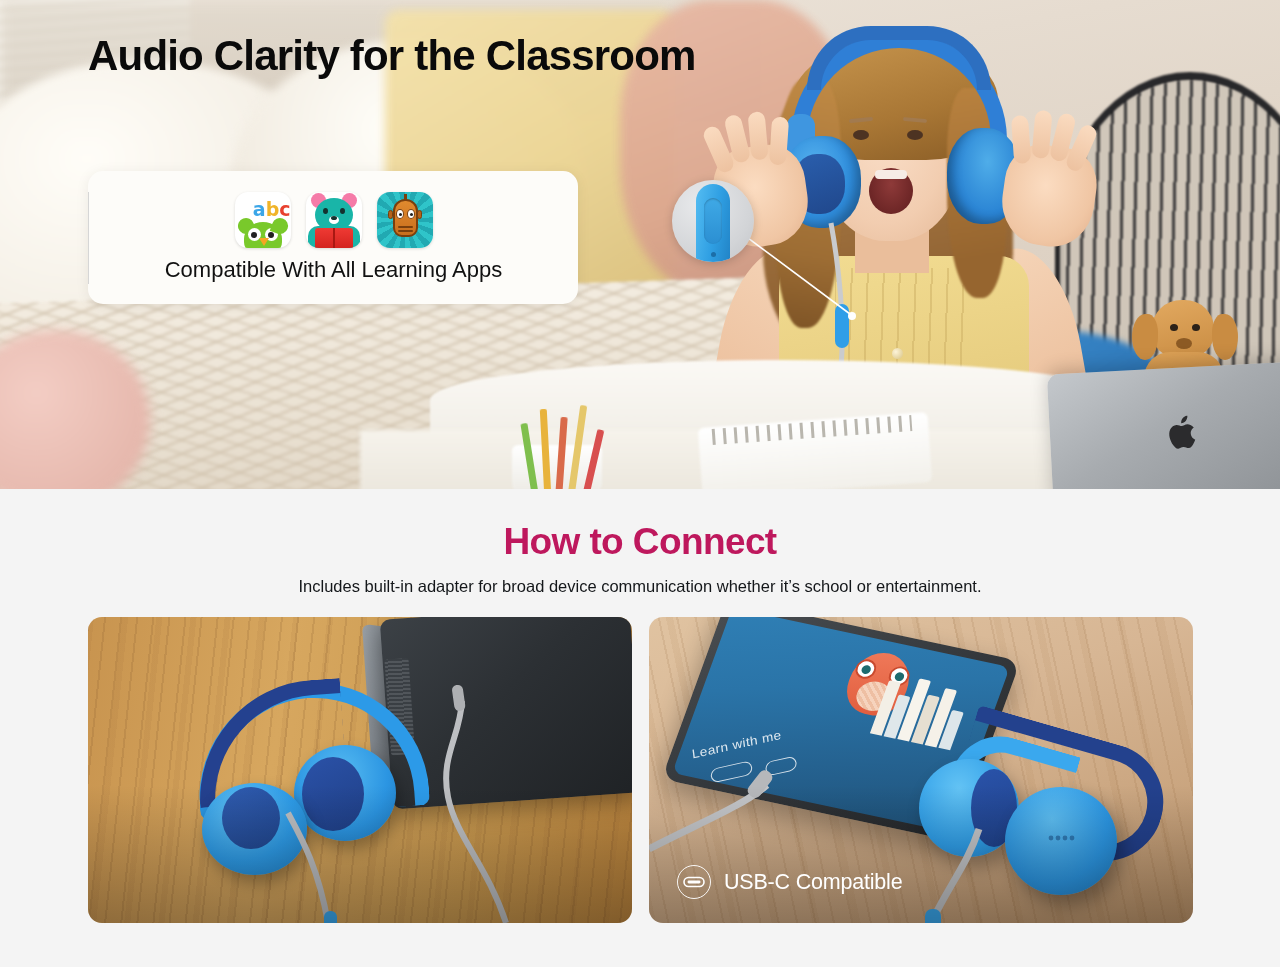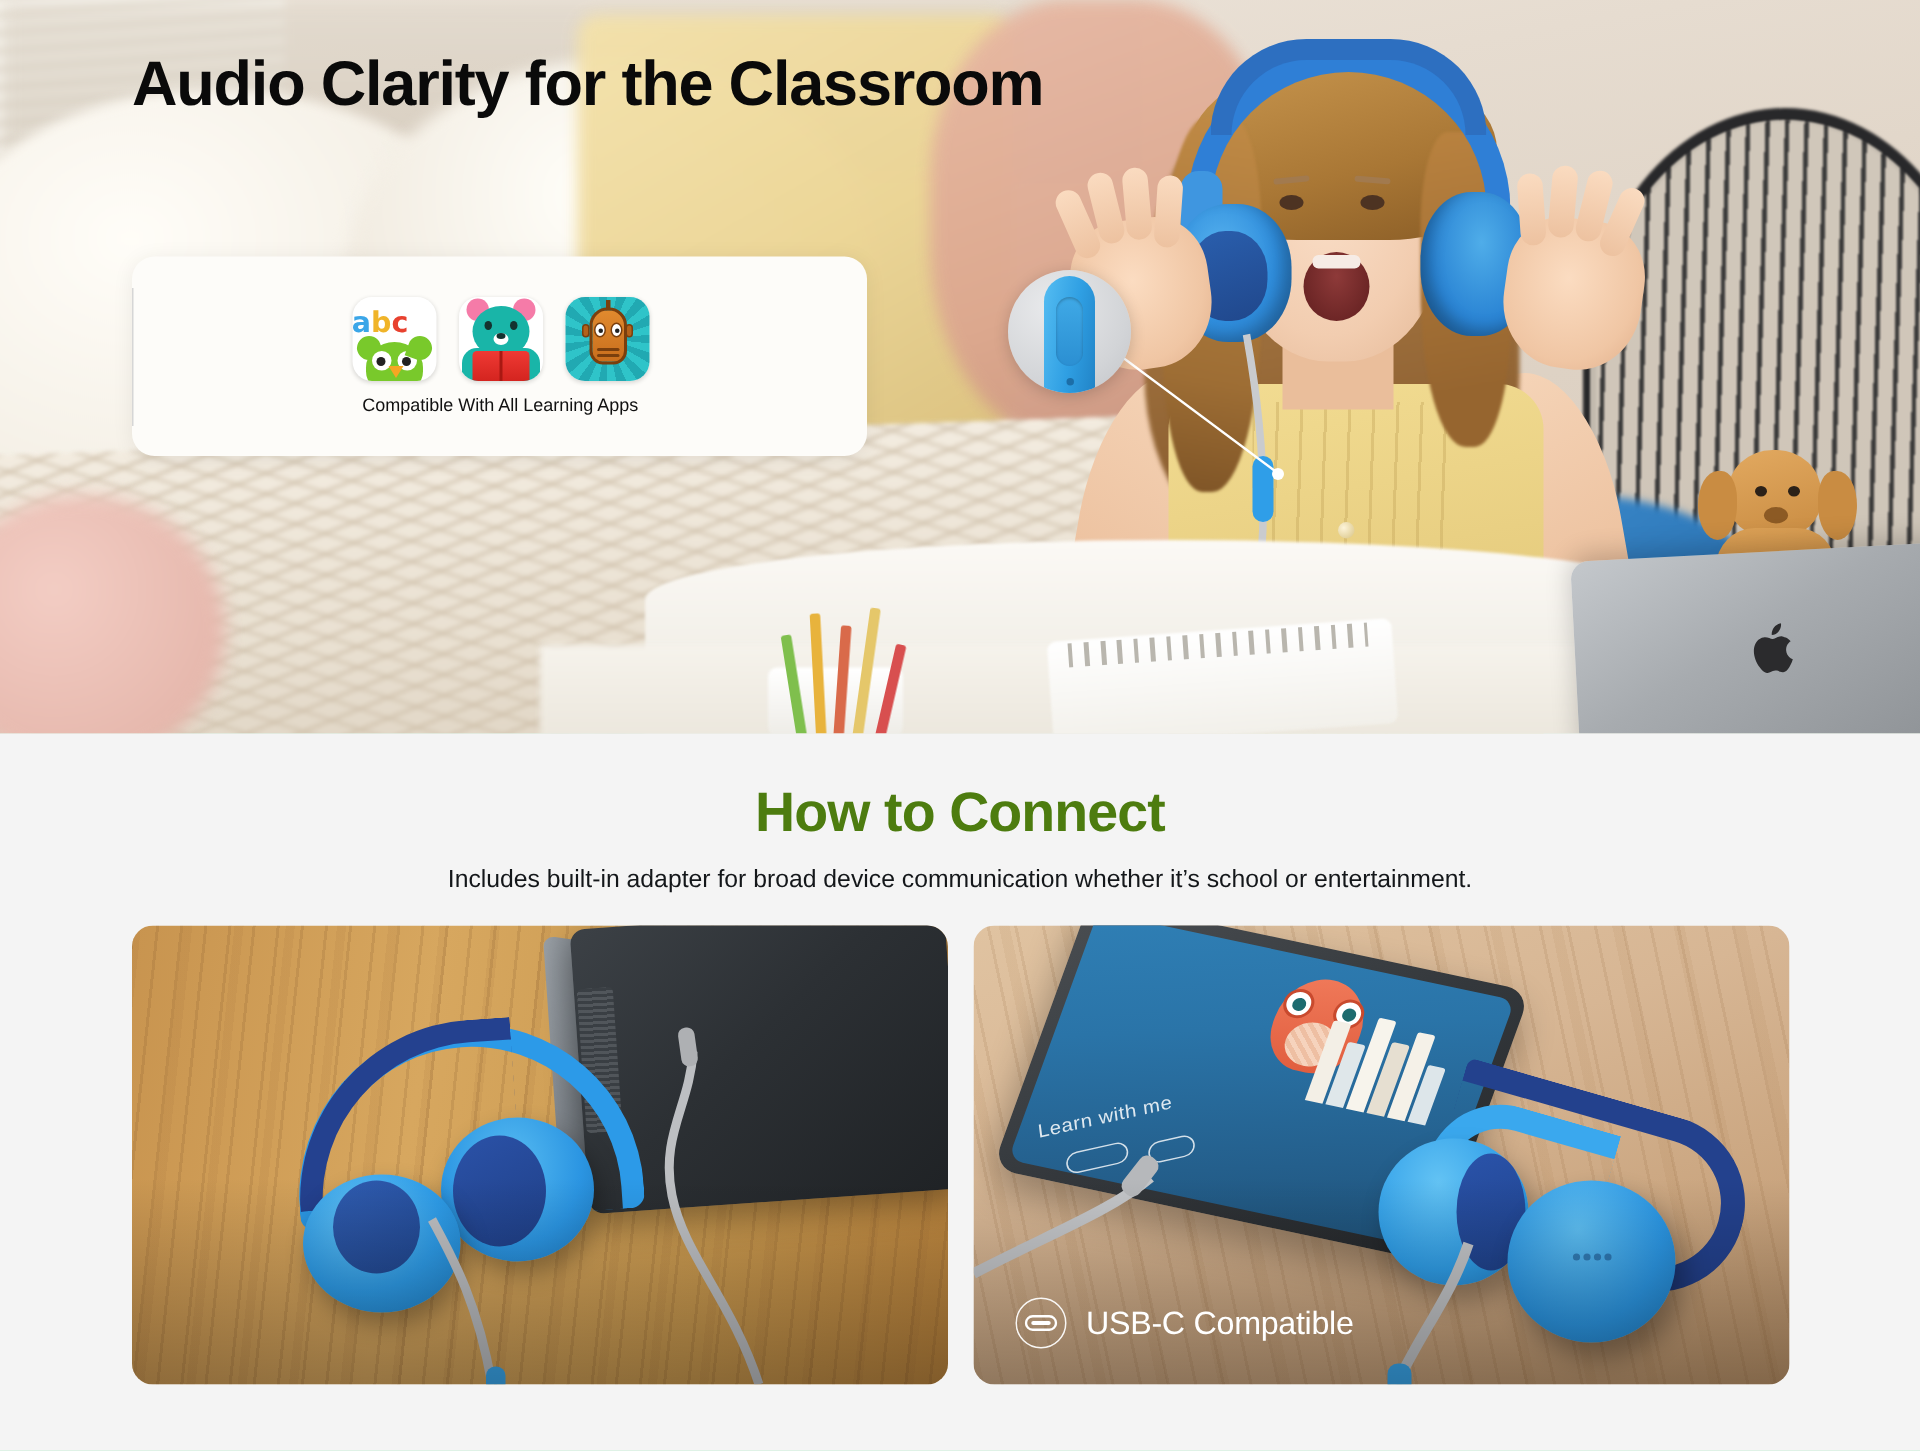--- a/index.html
+++ b/index.html
@@ -132,25 +132,25 @@
   
   .feature-card { position:absolute; left:88px; top:171px; width:490px; height:133px;
     background:#fdfcf9; border-radius:15px; display:flex; align-items:center;
     box-shadow: 0 2px 14px rgba(0,0,0,.07); }
   .fc-left { width:165px; display:flex; flex-direction:column; align-items:center; justify-content:center; gap:6px; }
   .fc-left .label { font-size:16.5px; line-height:1.2; color:#111; text-align:center; }
   .fc-div { width:1px; height:92px; background:#d6d6d6; }
   .fc-right { flex:1; display:flex; flex-direction:column; align-items:center; justify-content:center; gap:9px; }
   .app-row { display:flex; gap:15px; }
   .app-icon { width:56px; height:56px; border-radius:13px; position:relative; overflow:hidden; box-shadow:0 1px 3px rgba(0,0,0,.14); }
-  .fc-right .label { font-size:12px; color:#111; }
+  .fc-right .label { font-size:22px; color:#111; }
 
   
   .ic-abc { background:#ffffff; }
-  .abc-letters { position:absolute; top:6px; left:0; width:100%; text-align:left;
+  .abc-letters { position:absolute; top:6px; left:0; width:100%; text-align:right;
     font-size:19px; font-weight:bold; letter-spacing:0px; font-family:"DejaVu Sans", sans-serif; }
   .abc-letters span:nth-child(1){ color:#3ba6e8; }
   .abc-letters span:nth-child(2){ color:#f0b429; }
   .abc-letters span:nth-child(3){ color:#e8412f; }
   .owl { position:absolute; left:9px; bottom:-8px; width:38px; height:34px; border-radius:50% 50% 42% 42%;
     background:#79c92b; }
   .owl:before { content:""; position:absolute; left:-6px; top:-4px; width:16px; height:16px; border-radius:50% 50% 0 50%;
     background:#79c92b; transform:rotate(-20deg); }
   .owl:after { content:""; position:absolute; right:-6px; top:-4px; width:16px; height:16px; border-radius:50% 50% 50% 0;
     background:#79c92b; transform:rotate(20deg); }
@@ -184,21 +184,21 @@
   .robot-eye.l { left:1px; } .robot-eye.r { right:1px; }
   .robot-eye i { position:absolute; left:2px; top:3px; width:3px; height:3px; border-radius:50%; background:#222; }
   .robot-mouth { position:absolute; left:3px; bottom:7px; width:15px; height:2px; background:#7a3f0d; border-radius:2px; }
   .robot-mouth2 { position:absolute; left:3px; bottom:3px; width:15px; height:2px; background:#7a3f0d; border-radius:2px; }
   .robot-ear { position:absolute; top:18px; width:5px; height:9px; border-radius:3px; background:#b3621a; border:1.5px solid #7a3f0d;}
   .robot-ear.l { left:11px; } .robot-ear.r { right:11px; }
   .robot-ant { position:absolute; left:27px; top:2px; width:3px; height:7px; background:#7a3f0d; }
 
   
   .lower { position:absolute; left:0; top:489px; width:1280px; height:478px; background:#f4f4f4; }
-  .lower-title { text-align:center; margin-top:32px; font-size:37px; font-weight:bold; color:#4d7c0f; letter-spacing:-.6px; }
+  .lower-title { text-align:center; margin-top:32px; font-size:37px; font-weight:bold; color:#be185d; letter-spacing:-.6px; }
   .lower-sub { text-align:center; margin-top:14px; font-size:16.5px; color:#14171a; }
 
   .cards { position:absolute; left:88px; top:128px; width:1105px; height:306px; display:flex; gap:17px; }
   .pcard { position:relative; width:544px; height:306px; border-radius:14px; overflow:hidden; }
 
   
   .wood-a { position:absolute; inset:0;
     background:
       repeating-linear-gradient(96deg, rgba(120,78,38,.16) 0 2px, rgba(255,255,255,0) 2px 16px),
       repeating-linear-gradient(96deg, rgba(150,100,52,.10) 0 6px, rgba(255,255,255,0) 6px 34px),

